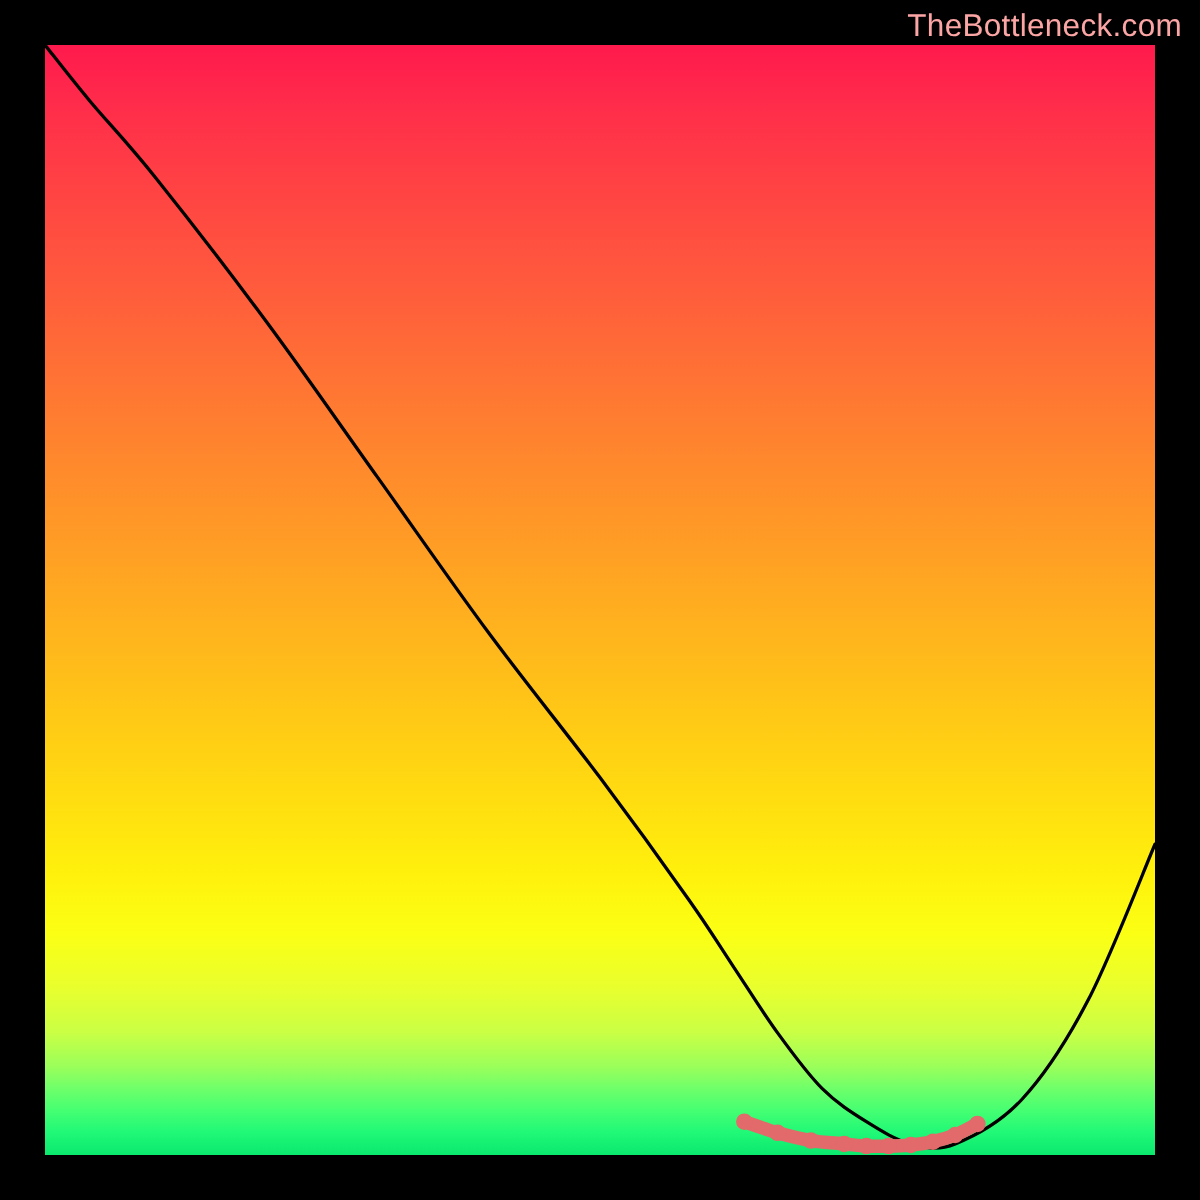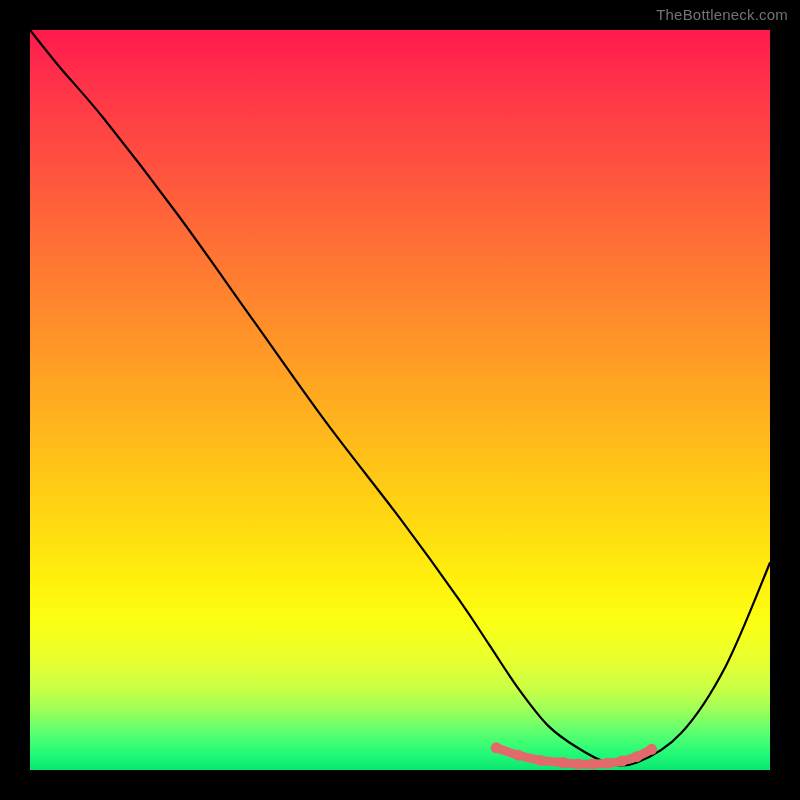--- a/index.html
+++ b/index.html
@@ -14,22 +14,22 @@
   .container {
     position: relative;
     width: 800px;
     height: 800px;
     background: #000;
   }
   .watermark {
     position: absolute;
     top: 6px;
     right: 12px;
-    color: #737373;
-    font-size: 15px;
+    color: #fca5a5;
+    font-size: 21px;
     font-weight: 500;
     letter-spacing: 0.2px;
     z-index: 10;
   }
   .plot-area {
     position: absolute;
     left: 30px;
     top: 30px;
     width: 740px;
     height: 740px;

